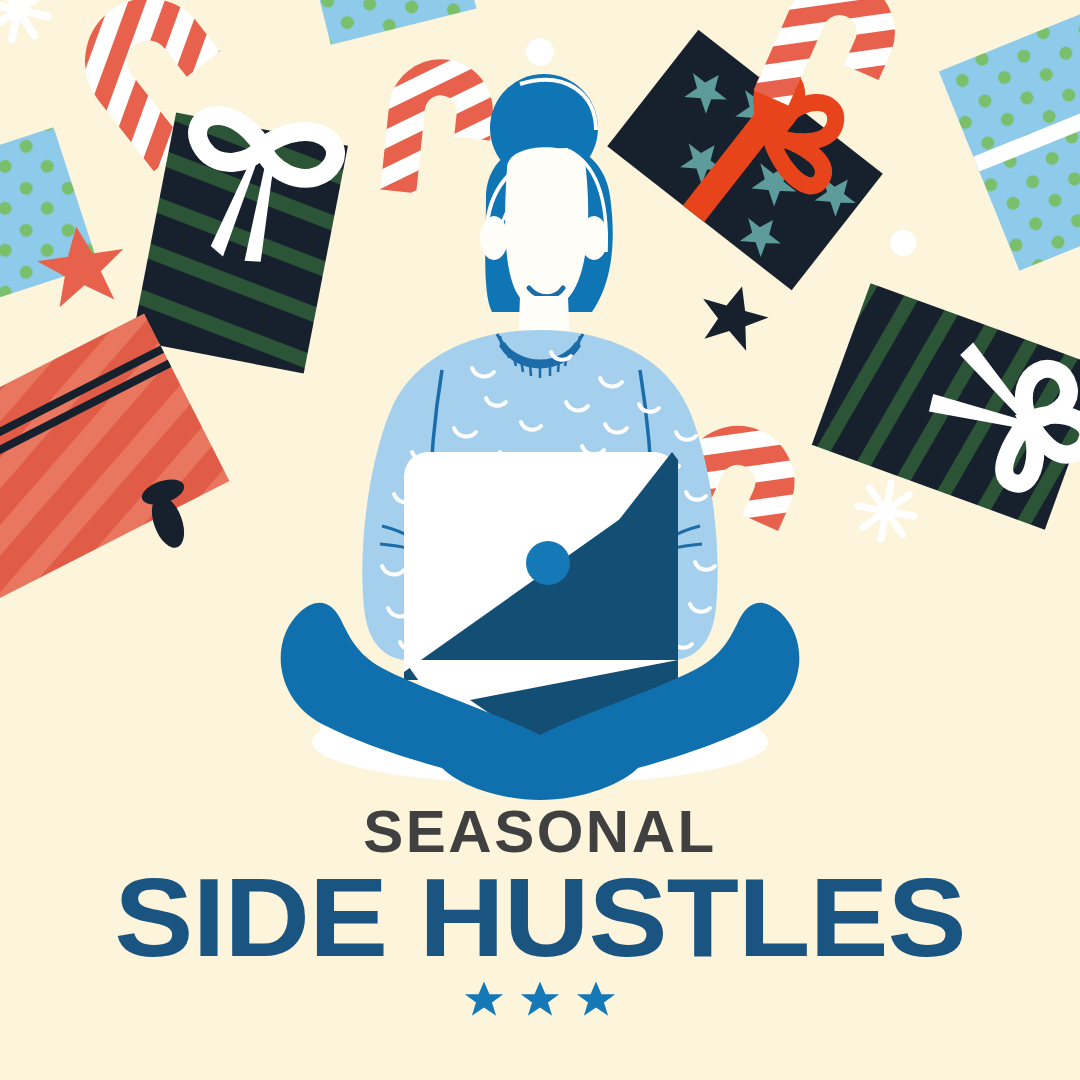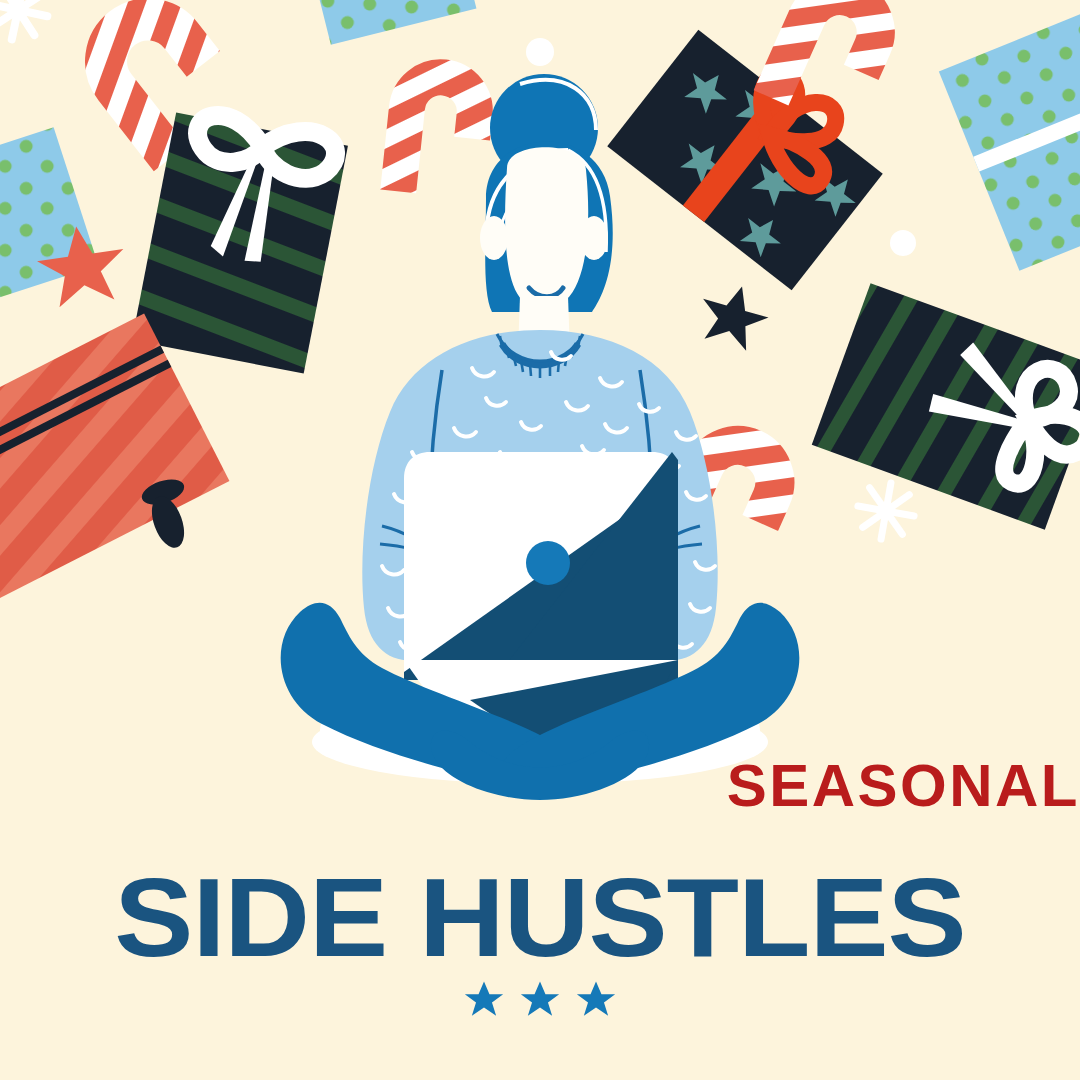--- a/index.html
+++ b/index.html
@@ -26,27 +26,26 @@
     display: block;
   }
   .text-block {
     position: absolute;
     left: 0;
     right: 0;
     text-align: center;
     pointer-events: none;
   }
   #eyebrow {
-    top: 756px;
+    top: 802px;
     font-size: 60px;
     font-weight: 700;
     letter-spacing: 2.5px;
     line-height: 1;
-    color: #b91c1c;
-    text-align: right;
+    color: #404040;
   }
   #headline {
     top: 862px;
     font-size: 112px;
     font-weight: 700;
     letter-spacing: -1px;
     line-height: 1;
     color: #1a5480;
     transform: scaleX(1.06);
   }

